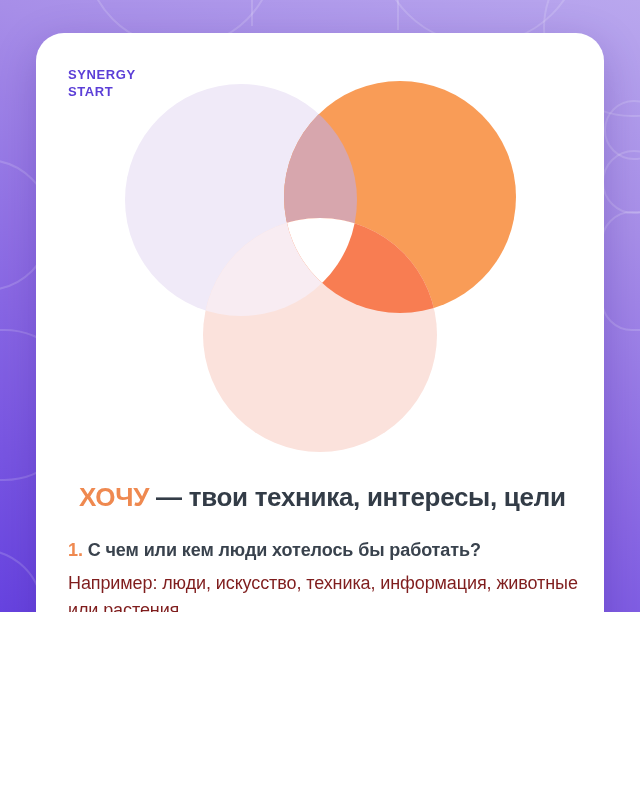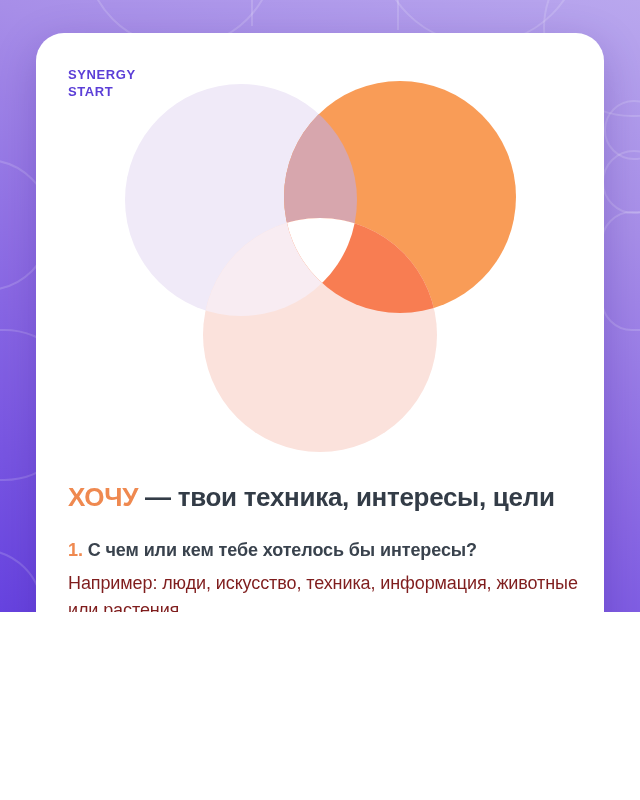--- a/index.html
+++ b/index.html
@@ -56,21 +56,21 @@
   }
   h1.heading {
     margin: 0 0 25px 0;
     font-size: 26px;
     line-height: 32px;
     font-weight: 700;
     letter-spacing: -0.3px;
     color: #333c47;
     white-space: nowrap;
   }
-  .heading .hl { color: #ef8950; }
+  .heading .hl { color: #ef8950; margin-left: 11px; }
   .q-title {
     margin: 0 0 8px 0;
     font-size: 18px;
     line-height: 24px;
     font-weight: 700;
     color: #39424d;
     letter-spacing: -0.1px;
   }
   .q-title .num { color: #ef8950; }
   .q-example {
@@ -141,20 +141,20 @@
       <g clip-path="url(#clipA)">
         <circle cx="284" cy="302" r="117" clip-path="url(#clipB)" fill="#FFFFFF"></circle>
       </g>
     </svg>
 
     <div class="content">
 
       <h1 class="heading"><span class="hl">ХОЧУ</span> <span>— твои техника, интересы, цели</span></h1>
 
       <div class="q-block">
-        <p class="q-title"><span class="num">1.</span> <span>С чем или кем тебе хотелось бы интересы?</span></p>
+        <p class="q-title"><span class="num">1.</span> <span>С чем или кем люди хотелось бы работать?</span></p>
         <p class="q-example">Например: люди, искусство, техника, информация, животные или растения</p>
       </div>
 
 
     </div>
   </div>
 </div>
 
 </body></html>

